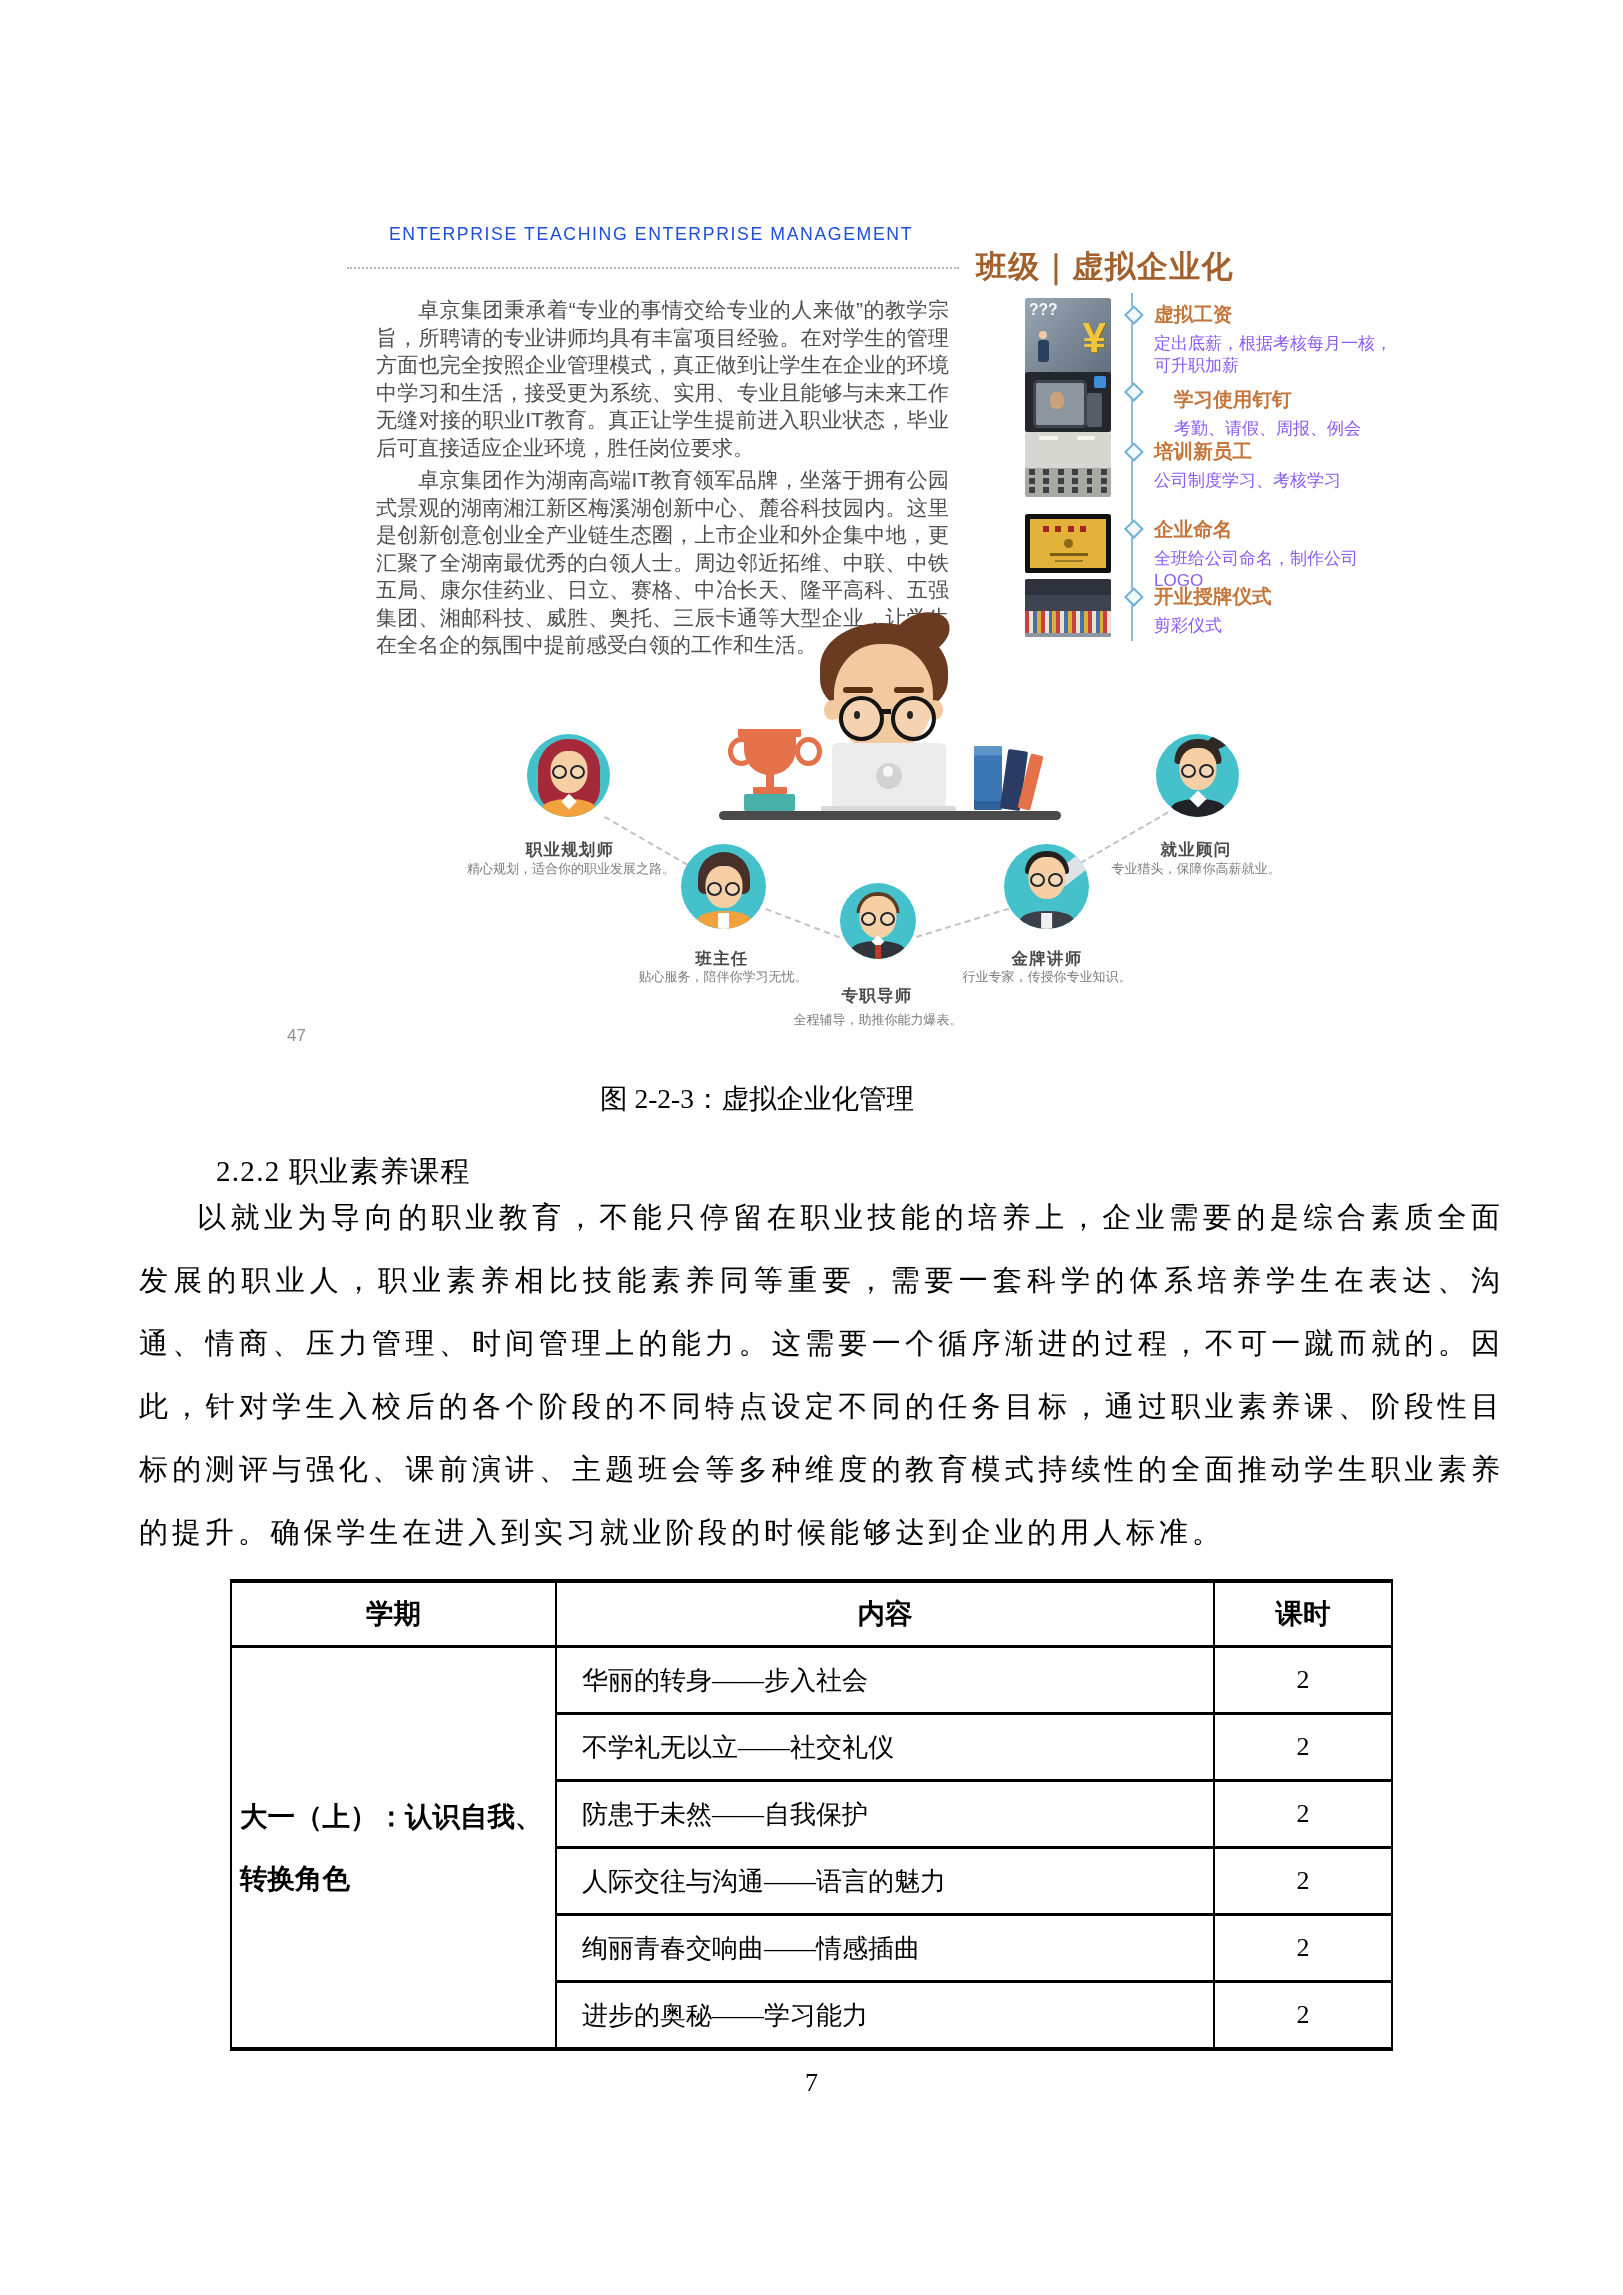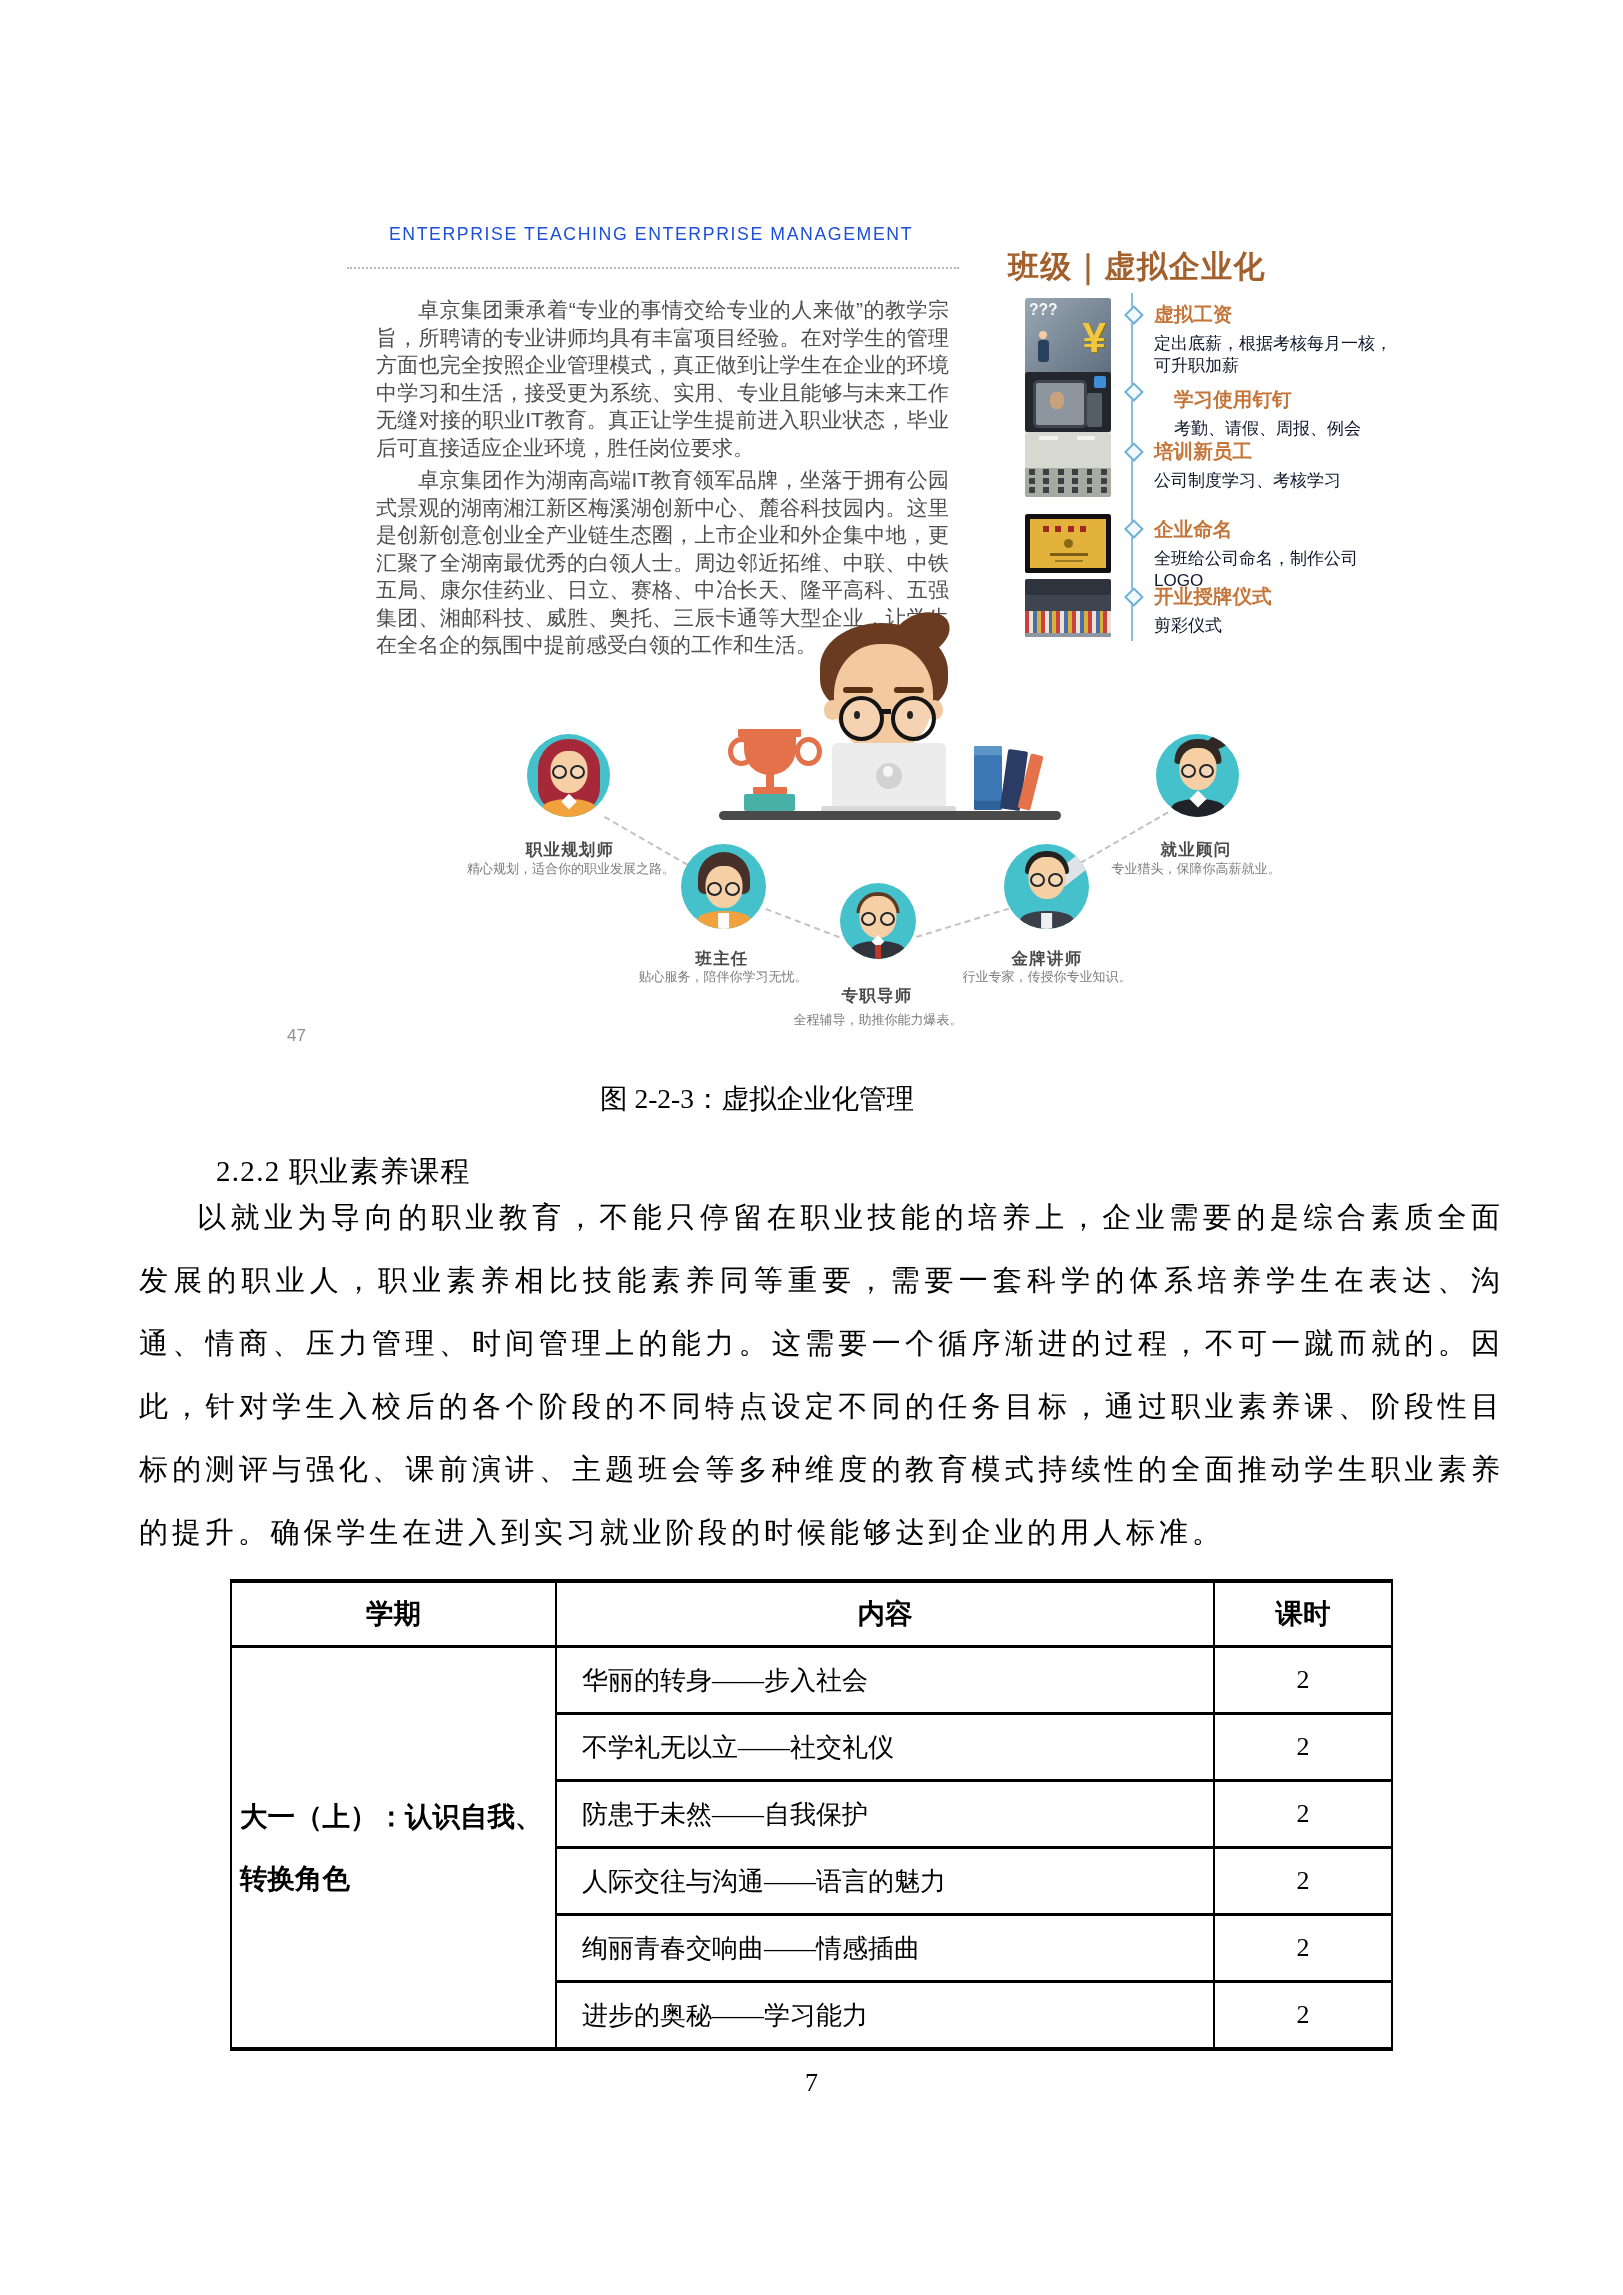--- a/index.html
+++ b/index.html
@@ -4,34 +4,34 @@
 <style>
   html,body{margin:0;padding:0;}
   body{width:1623px;height:2295px;background:#ffffff;position:relative;overflow:hidden;
        font-family:"Liberation Serif","DejaVu Serif",serif;color:#000;}
   .abs{position:absolute;}
 
   
   .fig-en{left:376px;top:224px;width:550px;text-align:center;font-family:"Liberation Sans","DejaVu Sans",sans-serif;
           font-size:17.7px;letter-spacing:1.6px;color:#1d4ed8;white-space:nowrap;}
   .fig-rule{left:347px;top:267px;width:612px;border-top:2px dotted #b5b5b5;height:0;}
-  .fig-title{left:1008px;top:246px;width:301px;font-family:"Liberation Sans","DejaVu Sans",sans-serif;
+  .fig-title{left:976px;top:246px;width:301px;font-family:"Liberation Sans","DejaVu Sans",sans-serif;
              font-size:31px;font-weight:bold;color:#a2602c;letter-spacing:1.3px;white-space:nowrap;}
 
   
   .fig-paras{left:376px;top:296px;width:573px;font-family:"Liberation Sans","DejaVu Sans",sans-serif;
              font-size:21px;line-height:27.5px;color:#4e4e4e;text-align:justify;}
   .fig-paras p{margin:0 0 5.2px 0;text-indent:2em;}
 
   
   .timeline{left:1131px;top:293px;width:2px;height:348px;background:#8cbcdc;}
   .diamond{width:9.8px;height:9.8px;border:2px solid #6fb0d6;background:#f2f9fd;transform:rotate(45deg);}
   .feat{left:1154px;width:253px;}
   .feat-title{font-family:"Liberation Sans","DejaVu Sans",sans-serif;font-size:19.6px;font-weight:bold;color:#c4763a;}
-  .feat-desc{font-family:"Liberation Sans","DejaVu Sans",sans-serif;font-size:17px;line-height:21.6px;color:#0f172a;margin-top:5.2px;}
+  .feat-desc{font-family:"Liberation Sans","DejaVu Sans",sans-serif;font-size:17px;line-height:21.6px;color:#8b5cf6;margin-top:5.2px;}
 
   .ficon{left:1025px;width:86px;border-radius:2.6px;overflow:hidden;}
   .ficon1{background:linear-gradient(135deg,#9aa7b4,#5f6e7d);}
   .ficon1 .qqq{position:absolute;left:3.9px;top:2.6px;color:#f4f6f8;font-weight:bold;font-size:15.7px;font-family:"Liberation Sans",sans-serif;}
   .ficon1 .yen{position:absolute;right:5.2px;top:15.7px;color:#f3c73d;font-weight:bold;font-size:42px;font-family:"Liberation Sans",sans-serif;text-shadow:1.3px 1.3px 0 #8a7414;}
   .ficon1 .guy-b{position:absolute;left:13px;top:42px;width:10.5px;height:22px;background:#27415e;border-radius:3.3px;}
   .ficon1 .guy-h{position:absolute;left:14.4px;top:33px;width:7.9px;height:7.9px;background:#f3cba3;border-radius:50%;}
   .ficon2{background:#23262c;}
   .ficon2 .scr{position:absolute;left:7.9px;top:7.9px;width:48px;height:42px;background:#8d969e;border:3.9px solid #3f454d;border-radius:5.2px;}
   .ficon2 .fc{position:absolute;left:25px;top:19.6px;width:14.4px;height:17px;background:#c8a27a;border-radius:40%;}

